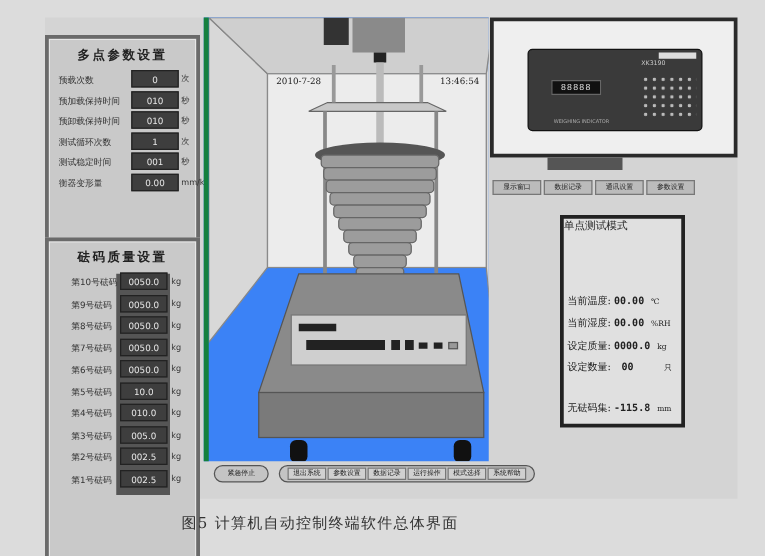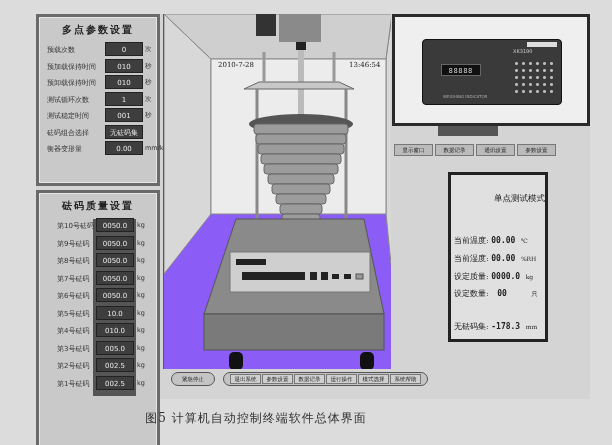--- a/index.html
+++ b/index.html
@@ -35,22 +35,22 @@
   .row .unit { position: absolute; left: 106px; top: 4px; color: #333; font-size: 6.5px; white-space: nowrap; }
   .mass .row .lbl { left: 18px; }
   .mass .row .val { left: 57px; width: 38px; }
   .mass .row .unit { left: 98px; }
   .mass .row { height: 17.5px; }
   .mass-col-bg { position: absolute; left: 54px; top: 26px; width: 43px; height: 177px; background: #555; }
 
   
   .scene {
     position: absolute; left: 163px; top: 14px; width: 228px; height: 355px;
-    background: #8b5cf6; overflow: hidden;
-    border-left: 1px solid #15803d;
+    background: #3b82f6; overflow: hidden;
+    border-left: 4px solid #15803d;
   }
   .date, .time { position: absolute; top: 47px; font-size: 7px; font-family: "DejaVu Serif", serif; color: #222; }
   .date { left: 54px; } .time { left: 185px; }
 
   
   .display-box {
     position: absolute; left: 392px; top: 14px; width: 198px; height: 112px;
     background: #efefef; border: 3px solid #2a2a2a;
   }
   .device {
@@ -64,21 +64,21 @@
   .device .brand { position: absolute; left: 90px; top: 8px; font-size: 5px; color: #ccc; }
   .device .plate { position: absolute; left: 104px; top: 2px; width: 30px; height: 5px; background: #ddd; }
   .device .model { position: absolute; left: 20px; top: 54px; font-size: 4px; color: #aaa; }
   .tabs { position: absolute; left: 392px; top: 144px; width: 164px; height: 12px; display: flex; gap: 2px; padding-left: 2px; }
   .tab { flex: 1; background: #bbb; border: 1px solid #777; font-size: 5.5px; text-align: center; line-height: 10px; color: #222; }
 
   .mode-box {
     position: absolute; left: 448px; top: 172px; width: 100px; height: 170px;
     background: #e0e0e0; border: 3px solid #222;
   }
-  .mode-title { text-align: right; font-size: 8.5px; margin-top: 18px; font-family: Liberation Serif, serif; }
+  .mode-title { text-align: left; font-size: 8.5px; font-family: Liberation Serif, serif; }
   .mode-row { position: absolute; left: 3px; font-size: 8px; white-space: nowrap; font-family: "DejaVu Serif", serif; }
   .mode-row .mv { font-weight: bold; font-family: "DejaVu Sans Mono", monospace; }
   .mode-row .mu { font-size: 6px; margin-left: 3px; }
 
   
   .btn-stop {
     position: absolute; left: 171px; top: 372px; width: 44px; height: 14px;
     border: 1px solid #555; border-radius: 7px; background: #c4c4c4;
     font-size: 5.5px; text-align: center; line-height: 12px;
   }
@@ -90,21 +90,21 @@
   .caption {
     position: absolute; left: 0; width: 512px; top: 410px; text-align: center;
     font-family: "DejaVu Serif", serif; font-size: 12px; color: #333; letter-spacing: 1px;
   }
 </style>
 </head>
 <body>
 
 <div class="screen"></div>
 
-<div class="panel" style="top:14px;height:172px;">
+<div class="panel" style="top:28px;height:172px;">
   <div class="panel-title">多点参数设置</div>
   <div id="param-rows">
       <div class="row">
         <span class="lbl">预载次数</span>
         <span class="val">0</span>
         <span class="unit">次</span>
       </div>
       <div class="row">
         <span class="lbl">预加载保持时间</span>
         <span class="val">010</span>
@@ -117,25 +117,20 @@
       </div>
       <div class="row">
         <span class="lbl">测试循环次数</span>
         <span class="val">1</span>
         <span class="unit">次</span>
       </div>
       <div class="row">
         <span class="lbl">测试稳定时间</span>
         <span class="val">001</span>
         <span class="unit">秒</span>
-      </div>
-      <div class="row">
-        <span class="lbl">砝码组合选择</span>
-        <span class="val">无砝码集</span>
-        <span class="unit"></span>
       </div>
       <div class="row">
         <span class="lbl">衡器变形量</span>
         <span class="val">0.00</span>
         <span class="unit">mm/kg</span>
       </div>
     </div>
 </div>
 
 <div class="panel mass" style="top:190px;height:266px;">
@@ -283,21 +278,21 @@
     <span class="mv">0000.0</span>
     <span class="mu">kg</span>
   </div>
   <div class="mode-row" style="top:113px">
     <span>设定数量:</span>
     <span class="mv" style="margin-left:6px">00</span>
     <span class="mu" style="margin-left:22px">只</span>
   </div>
   <div class="mode-row" style="top:146px">
     <span>无砝码集:</span>
-    <span class="mv">-178.3</span>
+    <span class="mv">-115.8</span>
     <span class="mu">mm</span>
   </div>
 </div>
 
 <div class="btn-stop">紧急停止</div>
 <div class="btn-bar">
   <div class="b">退出系统</div>
   <div class="b">参数设置</div>
   <div class="b">数据记录</div>
   <div class="b">运行操作</div>

